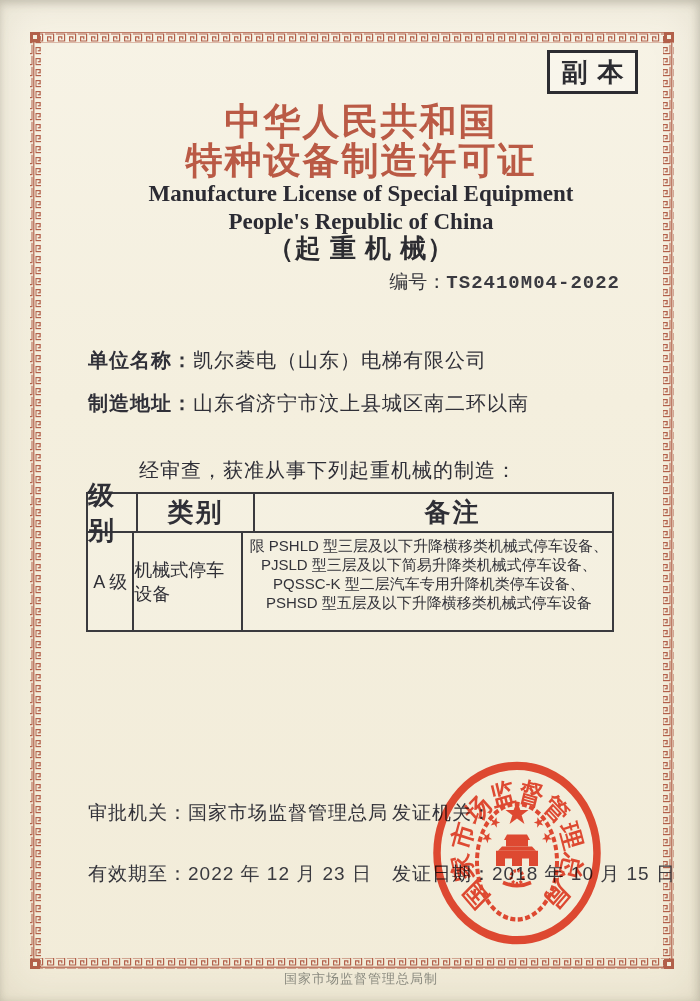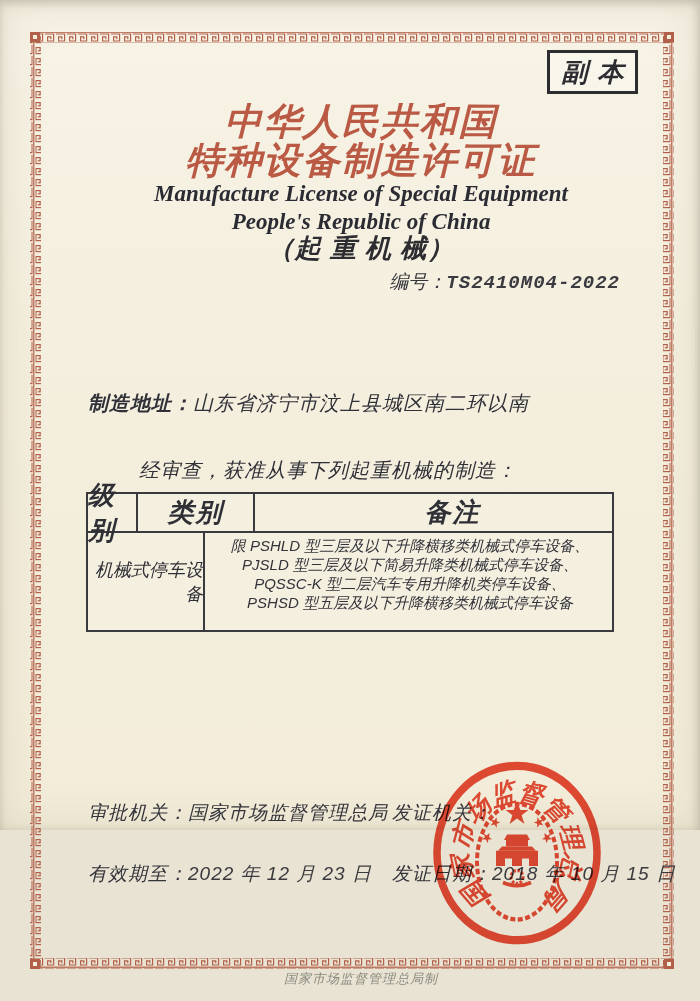--- a/index.html
+++ b/index.html
@@ -1,22 +1,21 @@
 <!DOCTYPE html>
 <html><head>
 <meta charset="utf-8">
 <style>
   html,body{margin:0;padding:0;}
   body{width:700px;height:1001px;overflow:hidden;background:#e8e3d2;}
   .page{
-    position:relative;width:700px;height:830px;
+    position:relative;width:700px;height:1001px;
     background:linear-gradient(180deg,#f7f3e6 0%,#f4efde 40%,#f2ecd9 100%);
     font-family:"Liberation Sans",sans-serif;color:#2e2e35;
     box-shadow:inset 0 0 46px rgba(140,125,95,.18), inset 0 4px 9px rgba(100,95,80,.22), inset -4px 0 9px rgba(100,95,80,.12);
-    font-style:italic;
   }
   .abs{position:absolute;}
   .center{left:0;right:0;text-align:center;padding-left:22px;}
 
   .badge{
     left:547px;top:50px;width:85px;height:38px;
     border:3px solid #2c2c31;display:flex;align-items:center;justify-content:center;
     background:rgba(255,255,255,.25);
   }
   .badge span{font-size:26px;font-weight:bold;letter-spacing:10px;text-indent:10px;color:#2c2c31;}
@@ -36,21 +35,21 @@
   .info-line .lbl{font-weight:bold;}
   .unit{top:347px;}
   .addr{top:390px;}
   .note{left:139px;top:457px;font-size:20px;color:#303038;letter-spacing:1px;}
 
   .lic-table{left:86px;top:492px;width:524px;border:2px solid #3a3a3e;background:rgba(255,255,255,.12);}
   .tr{display:flex;}
   .tr.head{height:37px;border-bottom:2px solid #3a3a3e;}
   .td{box-sizing:border-box;display:flex;align-items:center;justify-content:center;}
   .td.c1{width:50px;border-right:2px solid #3a3a3e;}
-  .td.c2{width:117px;border-right:2px solid #3a3a3e;text-align:right;}
+  .td.c2{width:117px;border-right:2px solid #3a3a3e;}
   .td.c3{flex:1;padding-left:38px;}
   .tr.head .td{font-size:26px;font-weight:bold;color:#2f2f36;letter-spacing:2px;}
   .tr.body{min-height:76px;}
   .tr.body .td{font-size:18px;color:#2f2f36;}
   .td.remarks{flex-direction:column;align-items:center;justify-content:center;padding:3px 4px 18px 7px;}
   .td.remarks div{font-size:15px;line-height:19px;color:#33333a;white-space:nowrap;}
 
   .b-line{font-size:19px;color:#33333a;letter-spacing:1px;white-space:nowrap;}
   .b-l{left:88px;}
   .b-r{left:392px;}
@@ -110,32 +109,36 @@
   <h1 class="abs center t-cn t-cn1">中华人民共和国</h1>
   <h1 class="abs center t-cn t-cn2">特种设备制造许可证</h1>
   <h2 class="abs center t-en t-en1">Manufacture License of Special Equipment</h2>
   <h2 class="abs center t-en t-en2">People's Republic of China</h2>
   <div class="abs center t-sub">（起 重 机 械）</div>
 
   <div class="abs license-no">
     <span>编号：</span><span class="num">TS2410M04-2022</span>
   </div>
 
+  <div class="abs info-line unit">
+    <span class="lbl">单位名称：</span><span>凯尔菱电（山东）电梯有限公司</span>
+  </div>
   <div class="abs info-line addr">
     <span class="lbl">制造地址：</span><span>山东省济宁市汶上县城区南二环以南</span>
   </div>
   <div class="abs note">经审查，获准从事下列起重机械的制造：</div>
 
   <div class="abs lic-table">
     <div class="tr head">
       <div class="td c1">级别</div>
       <div class="td c2">类别</div>
       <div class="td c3">备注</div>
     </div>
     <div class="tr body">
+      <div class="td c1">A 级</div>
       <div class="td c2">机械式停车设备</div>
       <div class="td c3 remarks">
         <div>限 PSHLD 型三层及以下升降横移类机械式停车设备、</div>
         <div>PJSLD 型三层及以下简易升降类机械式停车设备、</div>
         <div>PQSSC-K 型二层汽车专用升降机类停车设备、</div>
         <div>PSHSD 型五层及以下升降横移类机械式停车设备</div>
       </div>
     </div>
   </div>
 

